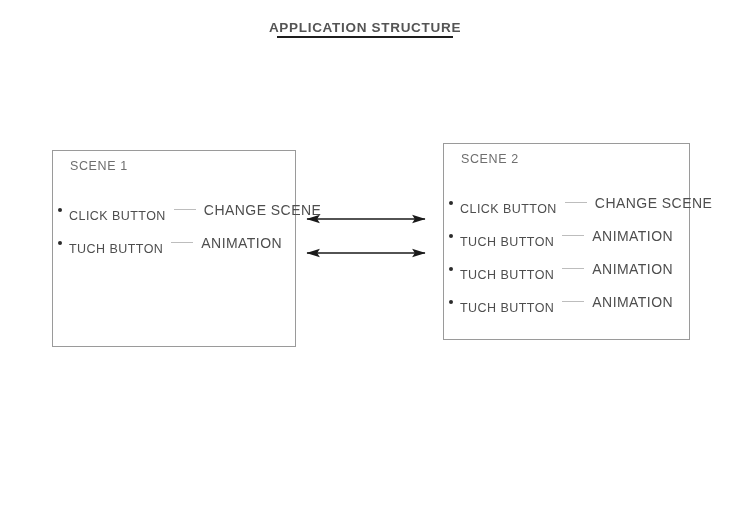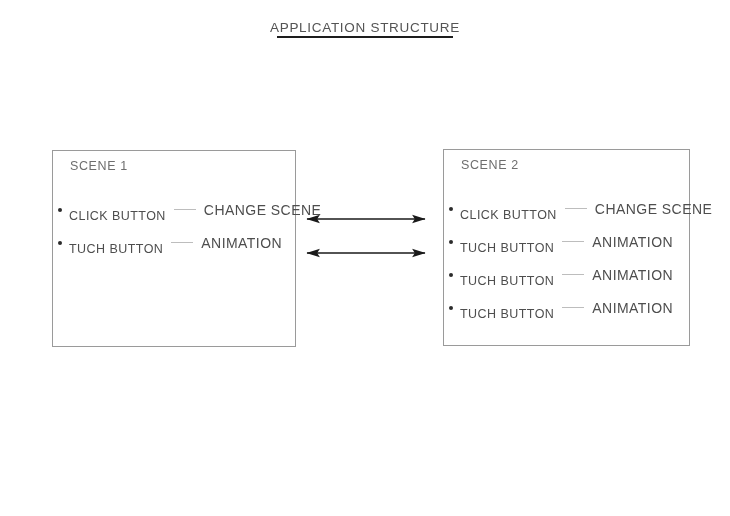--- a/index.html
+++ b/index.html
@@ -23,21 +23,21 @@
     left: 0;
     top: 18px;
     width: 730px;
     text-align: center;
   }
   #page-title {
     display: inline-block;
     font-size: 13.5px;
     letter-spacing: 0.7px;
     color: #545454;
-    font-weight: 400;
+    font-weight: 700;
     padding: 0 2px 6px 2px;
   }
   #title-rule {
     position: absolute;
     left: 277px;
     top: 36px;
     width: 176px;
     height: 2px;
     background: #1d1d1d;
   }
@@ -50,21 +50,21 @@
     background: #ffffff;
   }
   #scene-box-1 {
     left: 52px;
     top: 150px;
     width: 244px;
     height: 197px;
   }
   #scene-box-2 {
     left: 443px;
-    top: 149px;
+    top: 143px;
     width: 247px;
     height: 197px;
     text-decoration: underline;
   }
   .scene-heading {
     position: absolute;
     left: 17px;
     top: 8px;
     font-size: 12.5px;
     letter-spacing: 0.6px;

